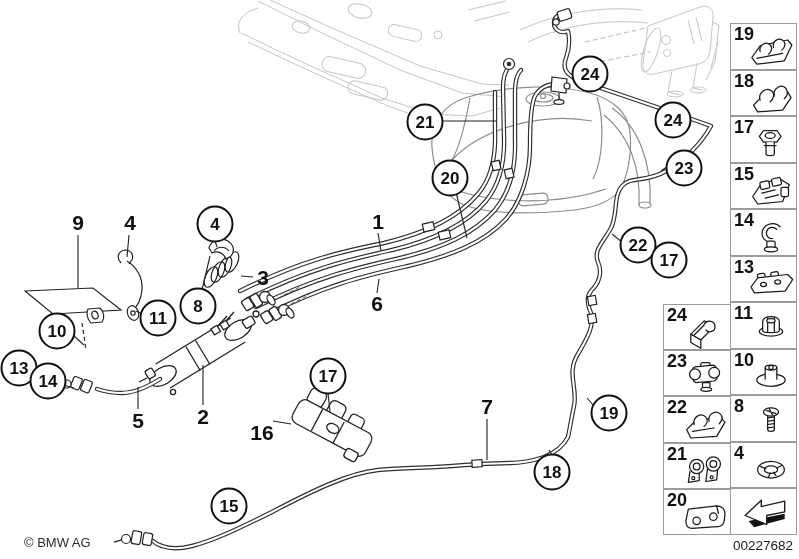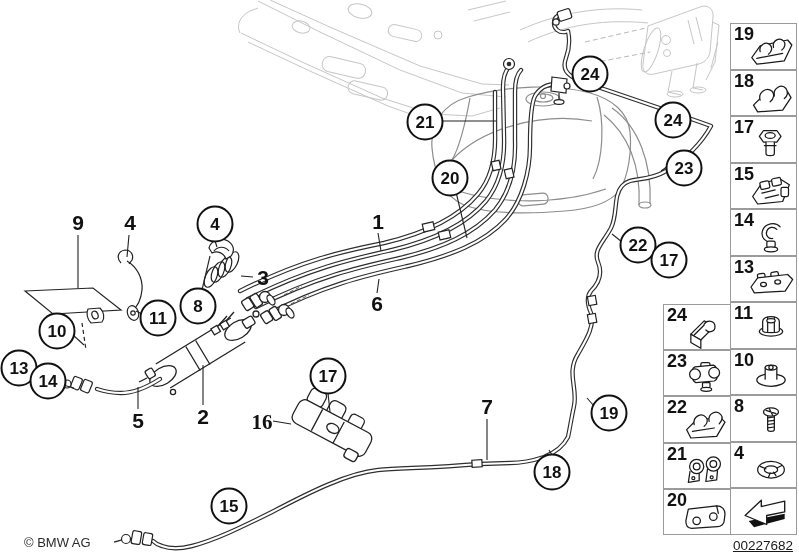--- a/index.html
+++ b/index.html
@@ -11,21 +11,21 @@
            font:bold 17px "Liberation Sans",sans-serif;color:#111;
            transform:translate(-50%,-50%);z-index:5;}
   .plainlabel{position:absolute;transform:translate(-50%,-50%);
            font:bold 21px "Liberation Sans",sans-serif;color:#111;z-index:5;}
   .legend-cell{position:absolute;border:1px solid #9b9b9b;background:#fff;
            box-sizing:border-box;z-index:4;}
   .legend-num{position:absolute;left:3px;top:0px;font:bold 18px "Liberation Sans",sans-serif;color:#111;}
   .legend-ic{position:absolute;right:0px;bottom:0px;}
   .legend-ic-center{position:absolute;left:50%;top:50%;transform:translate(-50%,-50%);}
   #copyright{position:absolute;left:24px;top:535px;font:13px "Liberation Sans",sans-serif;color:#2b2b2b;z-index:6;}
-  #partnumber{position:absolute;right:6px;top:538px;font:13.5px "Liberation Sans",sans-serif;color:#1a1a1a;z-index:6;text-decoration:underline;}
+  #partnumber{position:absolute;right:6px;top:538px;font:13.5px "Liberation Sans",sans-serif;color:#1a1a1a;z-index:6;}
   .to{stroke:#2e2e2e;stroke-width:4.4;fill:none;stroke-linecap:round;stroke-linejoin:round;}
   .ti{stroke:#ffffff;stroke-width:2.1;fill:none;stroke-linecap:round;stroke-linejoin:round;}
   .fit{stroke:#222;stroke-width:1.2;fill:#fff;}
 </style>
 </head>
 <body>
 
 <div id="stage">
 
   <svg width="0" height="0" style="position:absolute">
@@ -358,21 +358,21 @@
     <div class="callout" style="left: 609px; top: 413px;">19</div>
     <div class="callout" style="left: 552px; top: 472px;">18</div>
     <div class="callout" style="left: 229px; top: 506px;">15</div>
     <div class="plainlabel" style="left: 78px; top: 223px;">9</div>
     <div class="plainlabel" style="left: 130px; top: 223px;">4</div>
     <div class="plainlabel" style="left: 378px; top: 222px;">1</div>
     <div class="plainlabel" style="left: 263px; top: 278px;">3</div>
     <div class="plainlabel" style="left: 377px; top: 304px;">6</div>
     <div class="plainlabel" style="left: 138px; top: 421px;">5</div>
     <div class="plainlabel" style="left: 203px; top: 417px;">2</div>
-    <div class="plainlabel" style="left: 262px; top: 422px; font-family: Liberation Serif, serif;">16</div>
+    <div class="plainlabel" style="left: 262px; top: 433px;">16</div>
     <div class="plainlabel" style="left: 487px; top: 407px;">7</div>
     <div class="legend-cell" style="left: 730px; top: 23px; width: 67px; height: 46.5px;">
       <span class="legend-num">19</span>
       <svg width="50" height="38" class="legend-ic">
         <use href="#clamp-rail-icon"></use>
       </svg>
     </div>
     <div class="legend-cell" style="left: 730px; top: 69.5px; width: 67px; height: 46.5px;">
       <span class="legend-num">18</span>
       <svg width="50" height="38" class="legend-ic">

